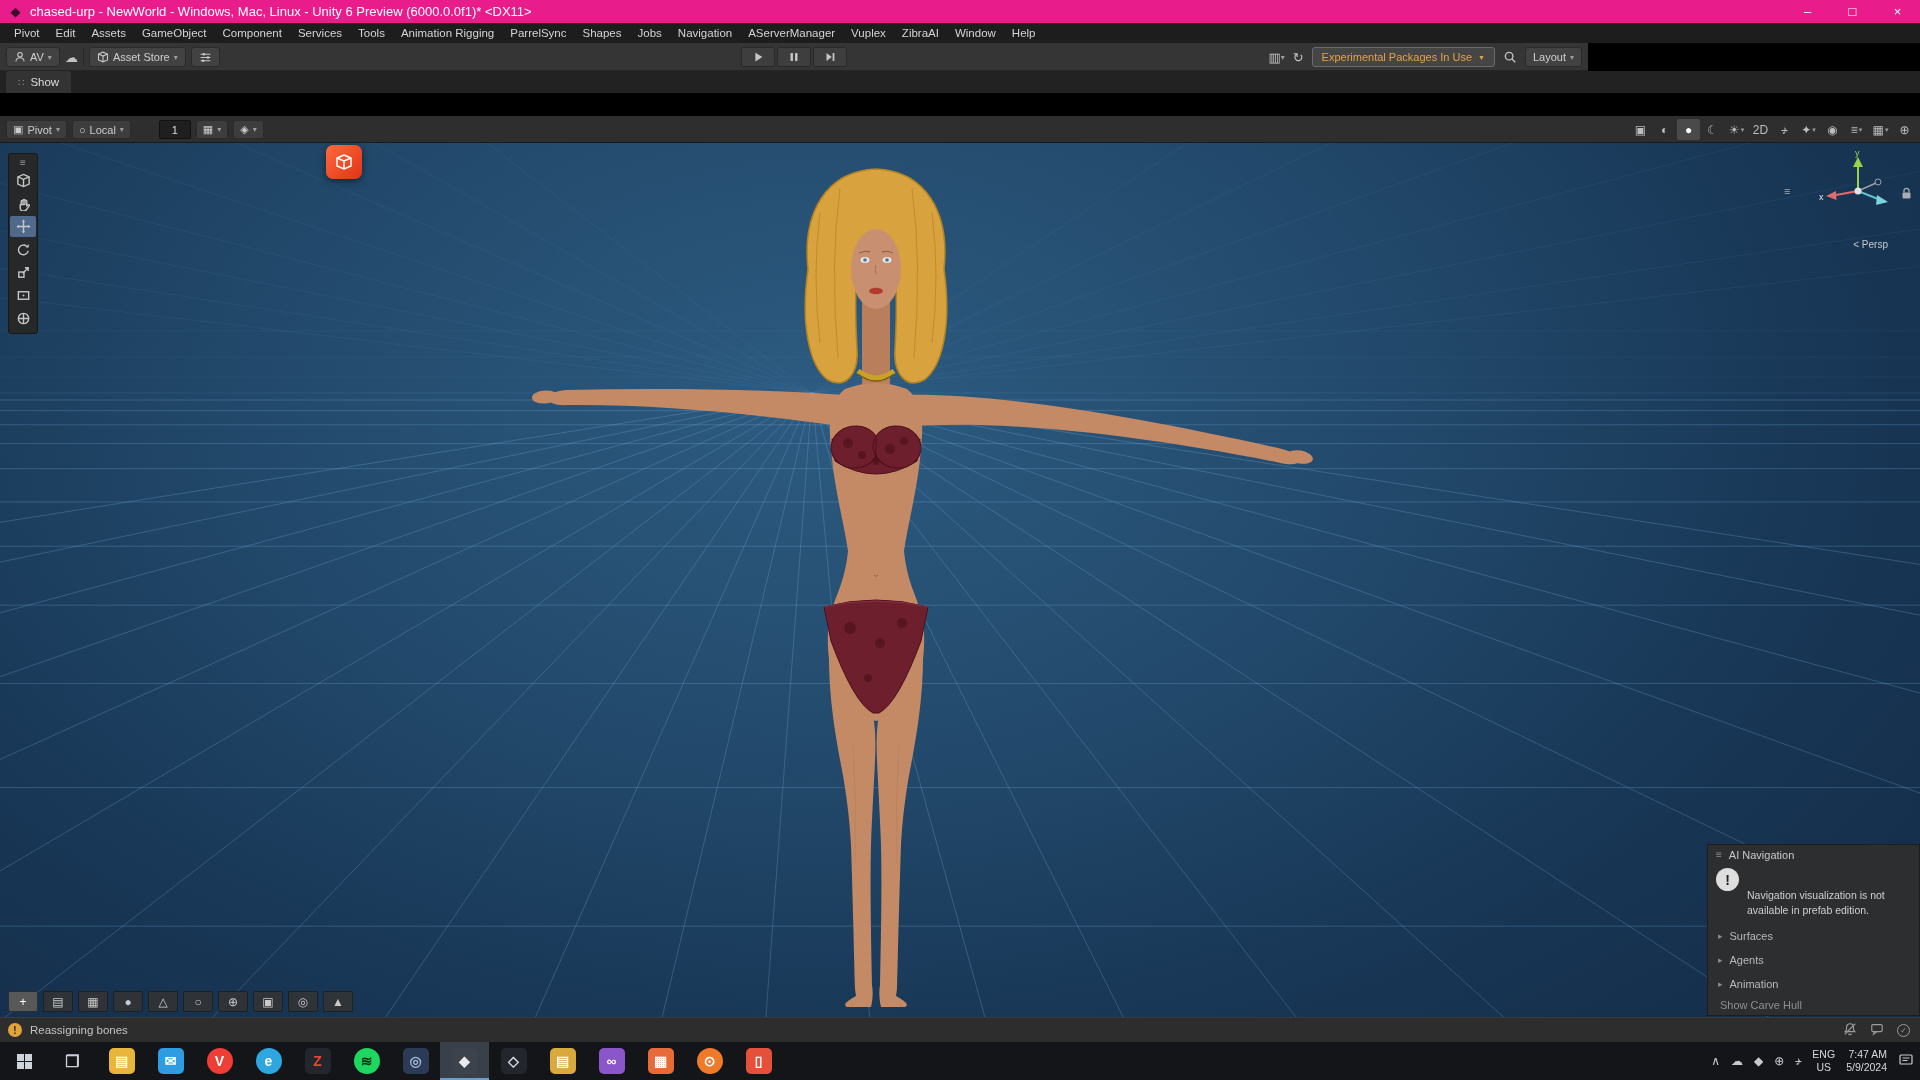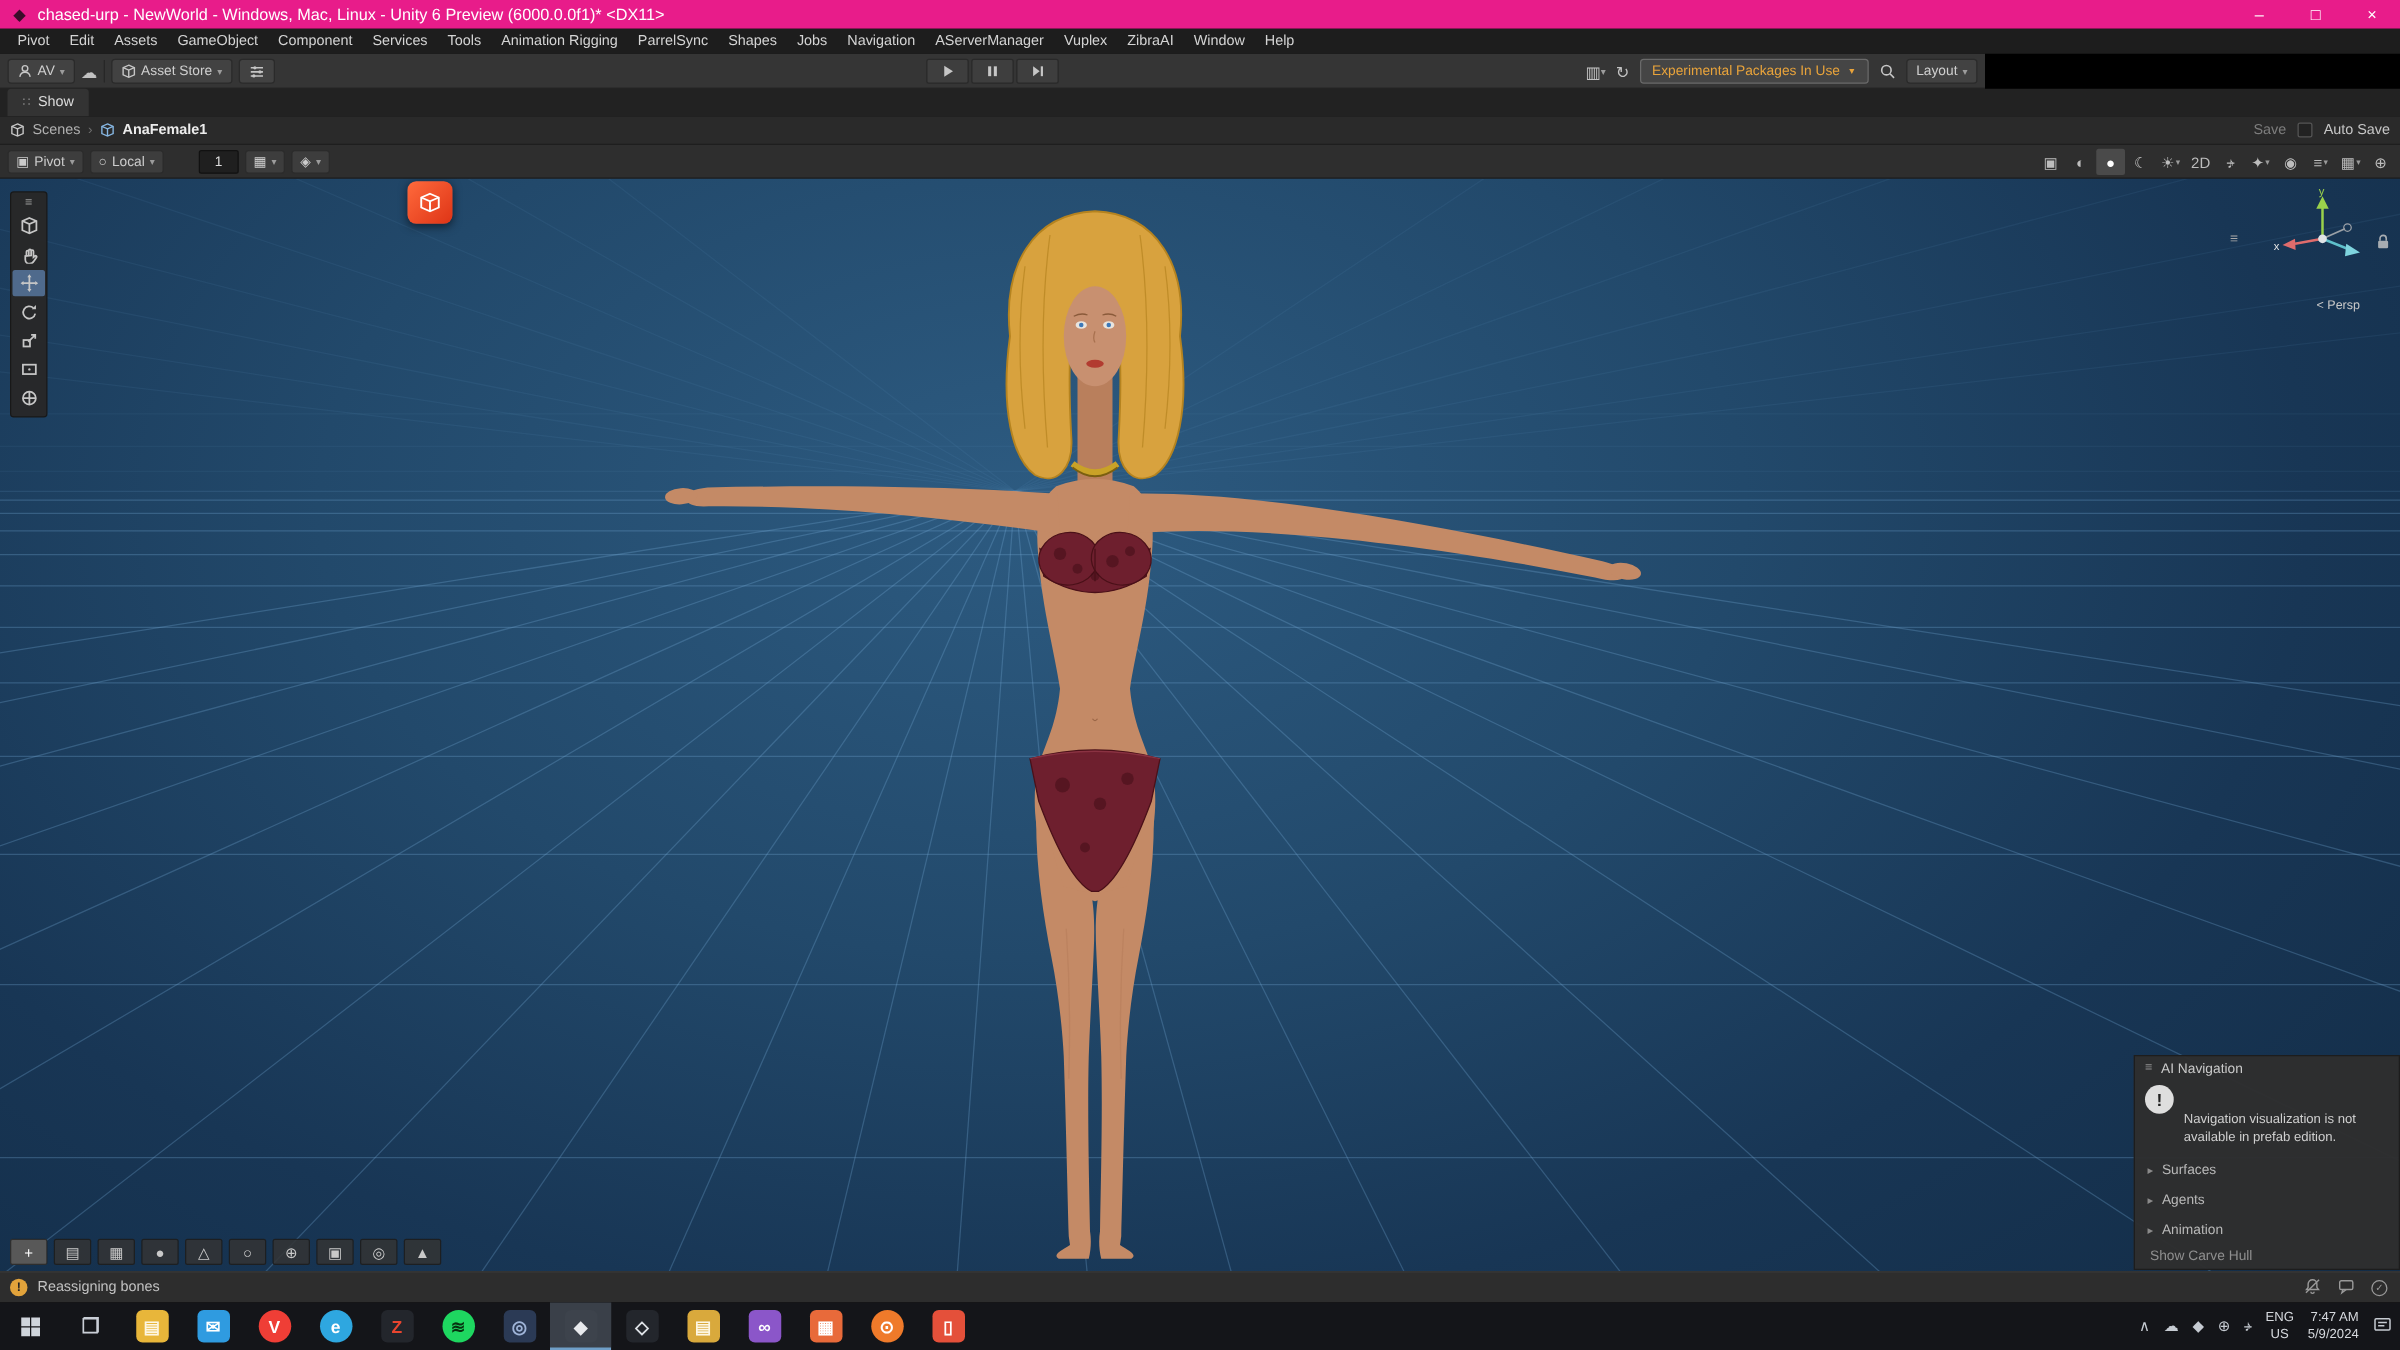--- a/index.html
+++ b/index.html
@@ -227,40 +227,20 @@
     </div>
   </div>
 
   <div class="scene-tab-bar">
     <div class="scene-tab">
       <span class="tab-grip">∷</span>
       <span>Show</span>
     </div>
   </div>
 
-  <div class="breadcrumb-bar">
-    <div class="bc-left">
-      <svg class="glyph" width="12" height="12" viewBox="0 0 16 16">
-          <path d="M8 1.5l6 2.6v7.8L8 14.5l-6-2.6V4.1z"></path>
-          <path d="M2 4.1l6 2.6 6-2.6M8 6.7v7.8"></path>
-        </svg>
-      <span class="bc-text">Scenes</span>
-      <span class="bc-sep">›</span>
-      <svg class="glyph" width="12" height="12" viewBox="0 0 16 16" style="stroke:#86b6e2">
-          <path d="M8 1.5l6 2.6v7.8L8 14.5l-6-2.6V4.1z"></path>
-          <path d="M2 4.1l6 2.6 6-2.6M8 6.7v7.8"></path>
-        </svg>
-      <span class="bc-current">AnaFemale1</span>
-    </div>
-    <div class="bc-right">
-      <span class="save-disabled">Save</span>
-      <span class="checkbox"></span>
-      <span class="autosave-label">Auto Save</span>
-    </div>
-  </div>
 
   <div class="scene-controls">
     <div class="scc-left">
       <span class="sc-btn">
         <span>▣</span>
         <span>Pivot</span>
           <span class="caret">▾</span>
       </span>
       <span class="sc-btn">
         <span>○</span>

